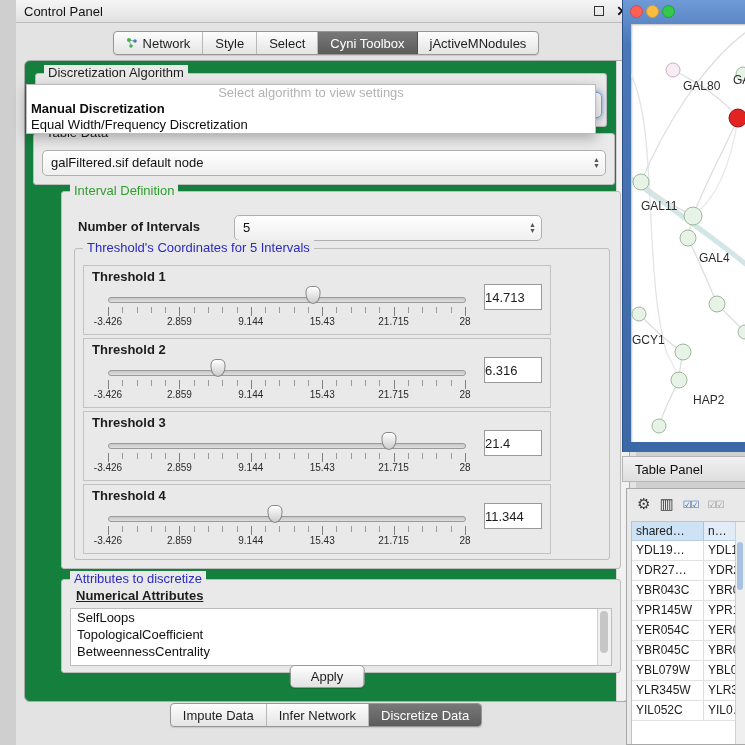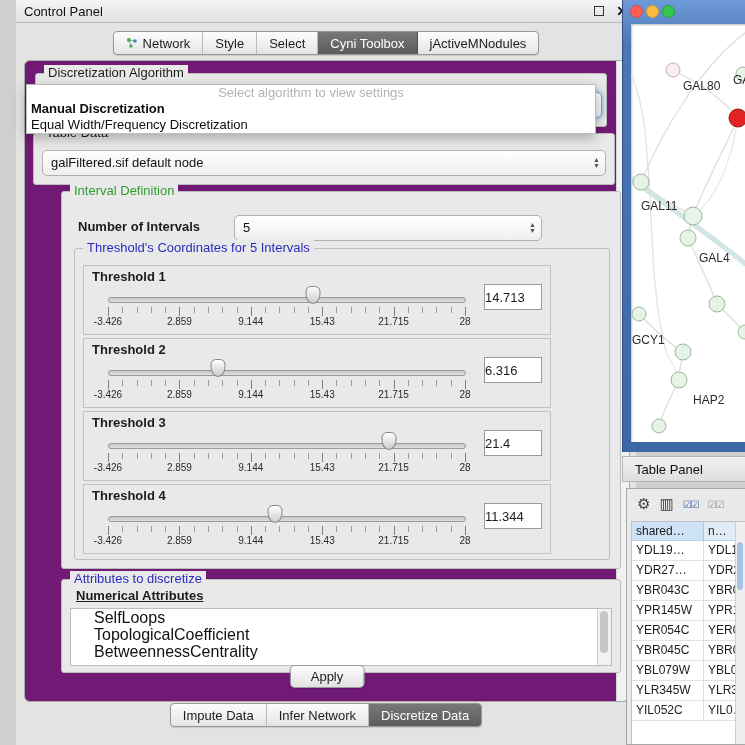--- a/index.html
+++ b/index.html
@@ -20,21 +20,21 @@
   .tabbar{display:flex;justify-content:center;margin-top:8px;}
   .seg-group{display:flex;border:1px solid #979797;border-radius:4px;overflow:hidden;
              background:linear-gradient(#fdfdfd,#e4e4e4);height:22px;box-shadow:0 1px 1px rgba(0,0,0,.12);}
   .seg{display:flex;align-items:center;gap:5px;padding:0 12px;font-size:13px;color:#1d1d1d;
        border-right:1px solid #b9b9b9;white-space:nowrap;}
   .seg:last-child{border-right:none;}
   .seg.selected{background:linear-gradient(#787878,#5c5c5c);color:#fff;border-right-color:#4f4f4f;}
 
   
   .main-panel{position:absolute;left:8px;top:60px;width:604px;height:640px;border:1px solid #ababab;
-              border-radius:6px;background:#701a75;}
+              border-radius:6px;background:#15803d;}
   .panel-scroll{position:absolute;right:0;top:0;width:12px;height:100%;background:#f1f1f1;
                 border-left:1px solid #d3d3d3;border-radius:0 5px 5px 0;}
 
   
   .group{position:absolute;border:1px solid #bdbdbd;border-radius:3px;background:#e9e9e9;}
   .group-title{position:absolute;top:-9px;left:8px;background:#e9e9e9;padding:0 4px;font-size:13px;}
   .gt-black{color:#1c1c1c;}
   .gt-green{color:#2f9e2f;}
   .gt-blue{color:#2a2ac0;}
 
@@ -65,21 +65,21 @@
          background:repeating-linear-gradient(90deg,#9a9a9a 0,#9a9a9a 1px,transparent 1px,transparent 4%);}
   .maj{position:absolute;top:0;width:1px;height:9px;background:#808080;}
   .scale{position:absolute;left:24px;top:50px;width:357px;height:12px;}
   .scale span{position:absolute;transform:translateX(-50%);font-size:10px;color:#2a2a2a;white-space:nowrap;}
   .th-value{position:absolute;right:8px;top:18px;width:58px;height:26px;background:#fff;
             border:1px solid #9a9a9a;font-size:13px;line-height:26px;padding-right:7px;box-sizing:border-box;}
 
   
   .attr-list{position:absolute;left:8px;right:8px;top:28px;height:56px;background:#fff;
              border:1px solid #bcbcbc;overflow:hidden;}
-  .attr-item{line-height:17px;padding-left:23px;font-size:16px;color:#111;}
+  .attr-item{line-height:17px;padding-left:6px;font-size:13px;color:#111;}
   .list-scroll{position:absolute;right:0;top:0;width:13px;height:100%;background:#f2f2f2;border-left:1px solid #cfcfcf;}
   .list-thumb{position:absolute;left:2px;top:2px;width:8px;height:42px;background:#c6c6c6;border-radius:4px;}
 
   .apply-btn{position:absolute;left:50%;transform:translateX(-50%);top:604px;height:21px;
              padding:0 20px;border:1px solid #9a9a9a;border-radius:5px;
              background:linear-gradient(#fefefe,#e2e2e2);font-size:13px;line-height:21px;
              box-shadow:0 1px 1px rgba(0,0,0,.15);}
 
   .bottom-tabbar{position:absolute;left:0;width:620px;top:703px;display:flex;justify-content:center;}
 

